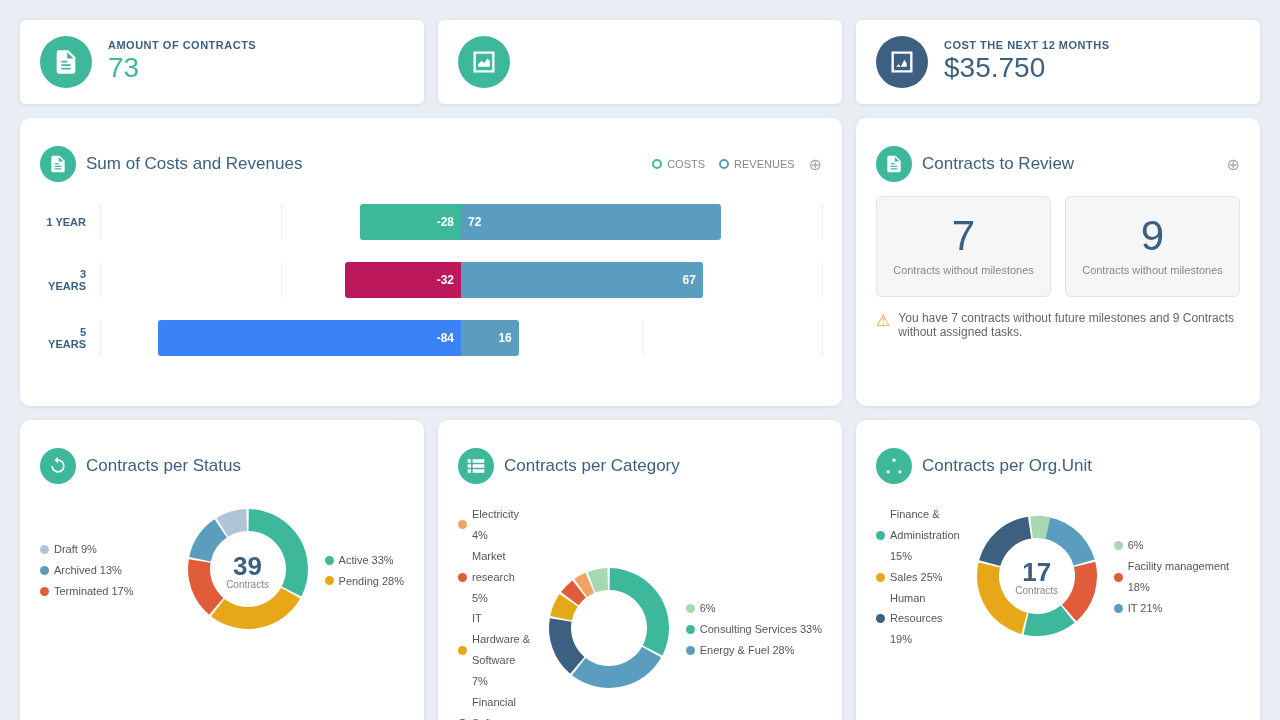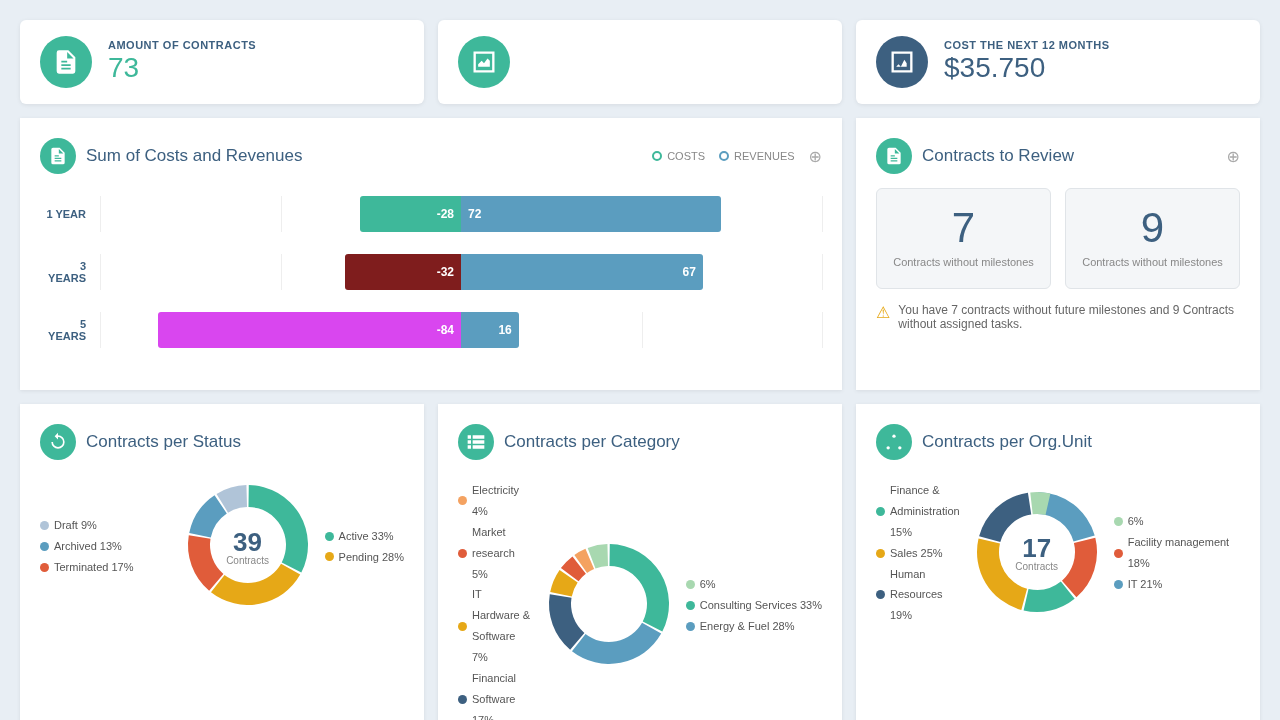--- a/index.html
+++ b/index.html
@@ -53,22 +53,22 @@
       font-size: 28px;
       font-weight: 300;
       color: #3eb89a;
       line-height: 1.2;
     }
     .kpi-text .value.dark-val { color: #3d6080; }
 
     
     .section-card {
       background: #fff;
-      border-radius: 0;
-      padding: 20px 20px;
+      border-radius: 10px;
+      padding: 28px 20px;
       box-shadow: 0 1px 4px rgba(0,0,0,0.08);
     }
     .section-header {
       display: flex;
       align-items: center;
       gap: 10px;
       margin-bottom: 14px;
     }
     .section-icon {
       width: 36px;
@@ -337,21 +337,21 @@
         <div class="bar-row">
           <div class="bar-label">3 YEARS</div>
           <div class="bar-track">
             <div class="bars-wrapper" style="position: relative;">
               <div style="position: absolute; top: 0px; bottom: 0px; width: 1px; background: rgb(238, 238, 238); left: 0%;"></div>
               <div style="position: absolute; top: 0px; bottom: 0px; width: 1px; background: rgb(238, 238, 238); left: 25%;"></div>
               <div style="position: absolute; top: 0px; bottom: 0px; width: 1px; background: rgb(238, 238, 238); left: 50%;"></div>
               <div style="position: absolute; top: 0px; bottom: 0px; width: 1px; background: rgb(238, 238, 238); left: 75%;"></div>
               <div style="position: absolute; top: 0px; bottom: 0px; width: 1px; background: rgb(238, 238, 238); left: 100%;"></div>
               <div style="width: 50%; height: 100%; display: flex; align-items: center; justify-content: flex-end;">
-                <div class="bar-neg" style="background: #7f1d1d; width: 32%; height: 100%; display: flex; align-items: center; justify-content: flex-end; border-radius: 3px 0px 0px 3px;">
+                <div class="bar-neg" style="background: #be185d; width: 32%; height: 100%; display: flex; align-items: center; justify-content: flex-end; border-radius: 3px 0px 0px 3px;">
                   <span class="bar-val">-32</span>
                 </div>
               </div>
               <div style="width: 50%; height: 100%; display: flex; align-items: center; justify-content: flex-start;">
                 <div class="bar-pos" style="background: rgb(91, 157, 191); width: 67%; height: 100%; display: flex; align-items: center; justify-content: flex-end; border-radius: 0px 3px 3px 0px;">
                   <span class="bar-val">67</span>
                 </div>
               </div>
             </div>
           </div>
@@ -359,21 +359,21 @@
         <div class="bar-row">
           <div class="bar-label">5 YEARS</div>
           <div class="bar-track">
             <div class="bars-wrapper" style="position: relative;">
               <div style="position: absolute; top: 0px; bottom: 0px; width: 1px; background: rgb(238, 238, 238); left: 0%;"></div>
               <div style="position: absolute; top: 0px; bottom: 0px; width: 1px; background: rgb(238, 238, 238); left: 25%;"></div>
               <div style="position: absolute; top: 0px; bottom: 0px; width: 1px; background: rgb(238, 238, 238); left: 50%;"></div>
               <div style="position: absolute; top: 0px; bottom: 0px; width: 1px; background: rgb(238, 238, 238); left: 75%;"></div>
               <div style="position: absolute; top: 0px; bottom: 0px; width: 1px; background: rgb(238, 238, 238); left: 100%;"></div>
               <div style="width: 50%; height: 100%; display: flex; align-items: center; justify-content: flex-end;">
-                <div class="bar-neg" style="background: #d946ef; width: 84%; height: 100%; display: flex; align-items: center; justify-content: flex-end; border-radius: 3px 0px 0px 3px;">
+                <div class="bar-neg" style="background: #3b82f6; width: 84%; height: 100%; display: flex; align-items: center; justify-content: flex-end; border-radius: 3px 0px 0px 3px;">
                   <span class="bar-val">-84</span>
                 </div>
               </div>
               <div style="width: 50%; height: 100%; display: flex; align-items: center; justify-content: flex-start;">
                 <div class="bar-pos" style="background: rgb(91, 157, 191); width: 16%; height: 100%; display: flex; align-items: center; justify-content: flex-end; border-radius: 0px 3px 3px 0px;">
                   <span class="bar-val">16</span>
                 </div>
               </div>
             </div>
           </div>

